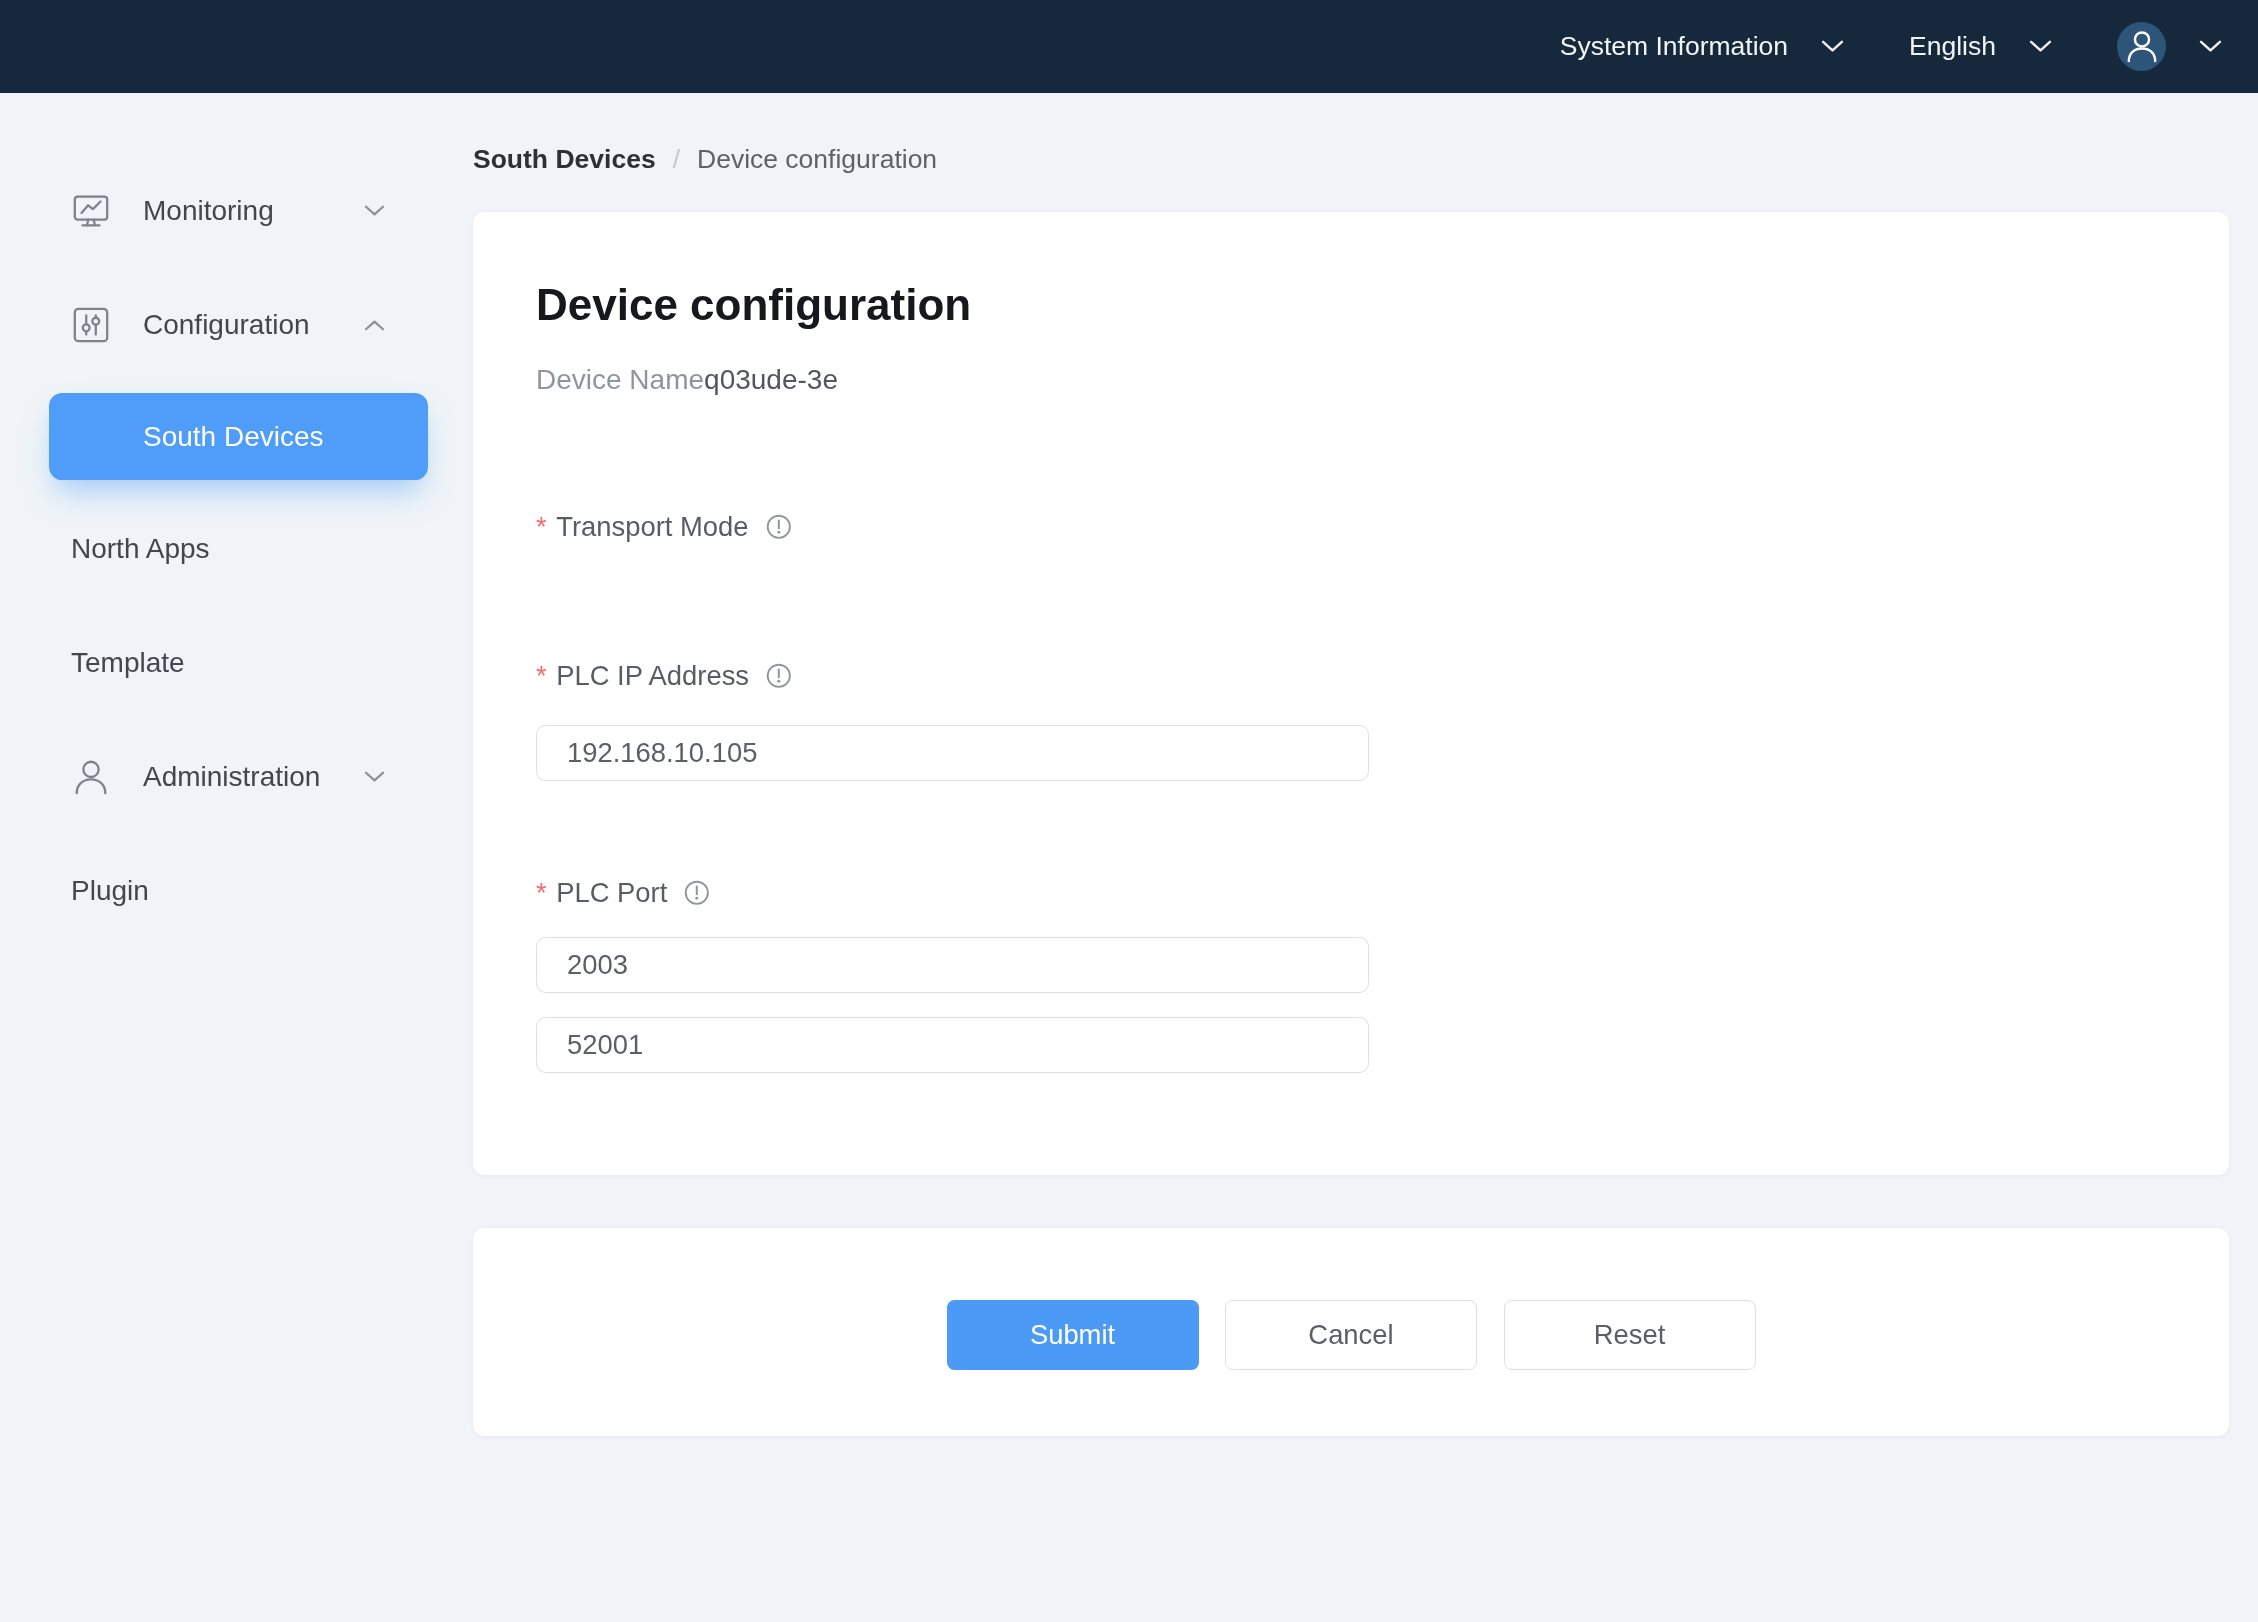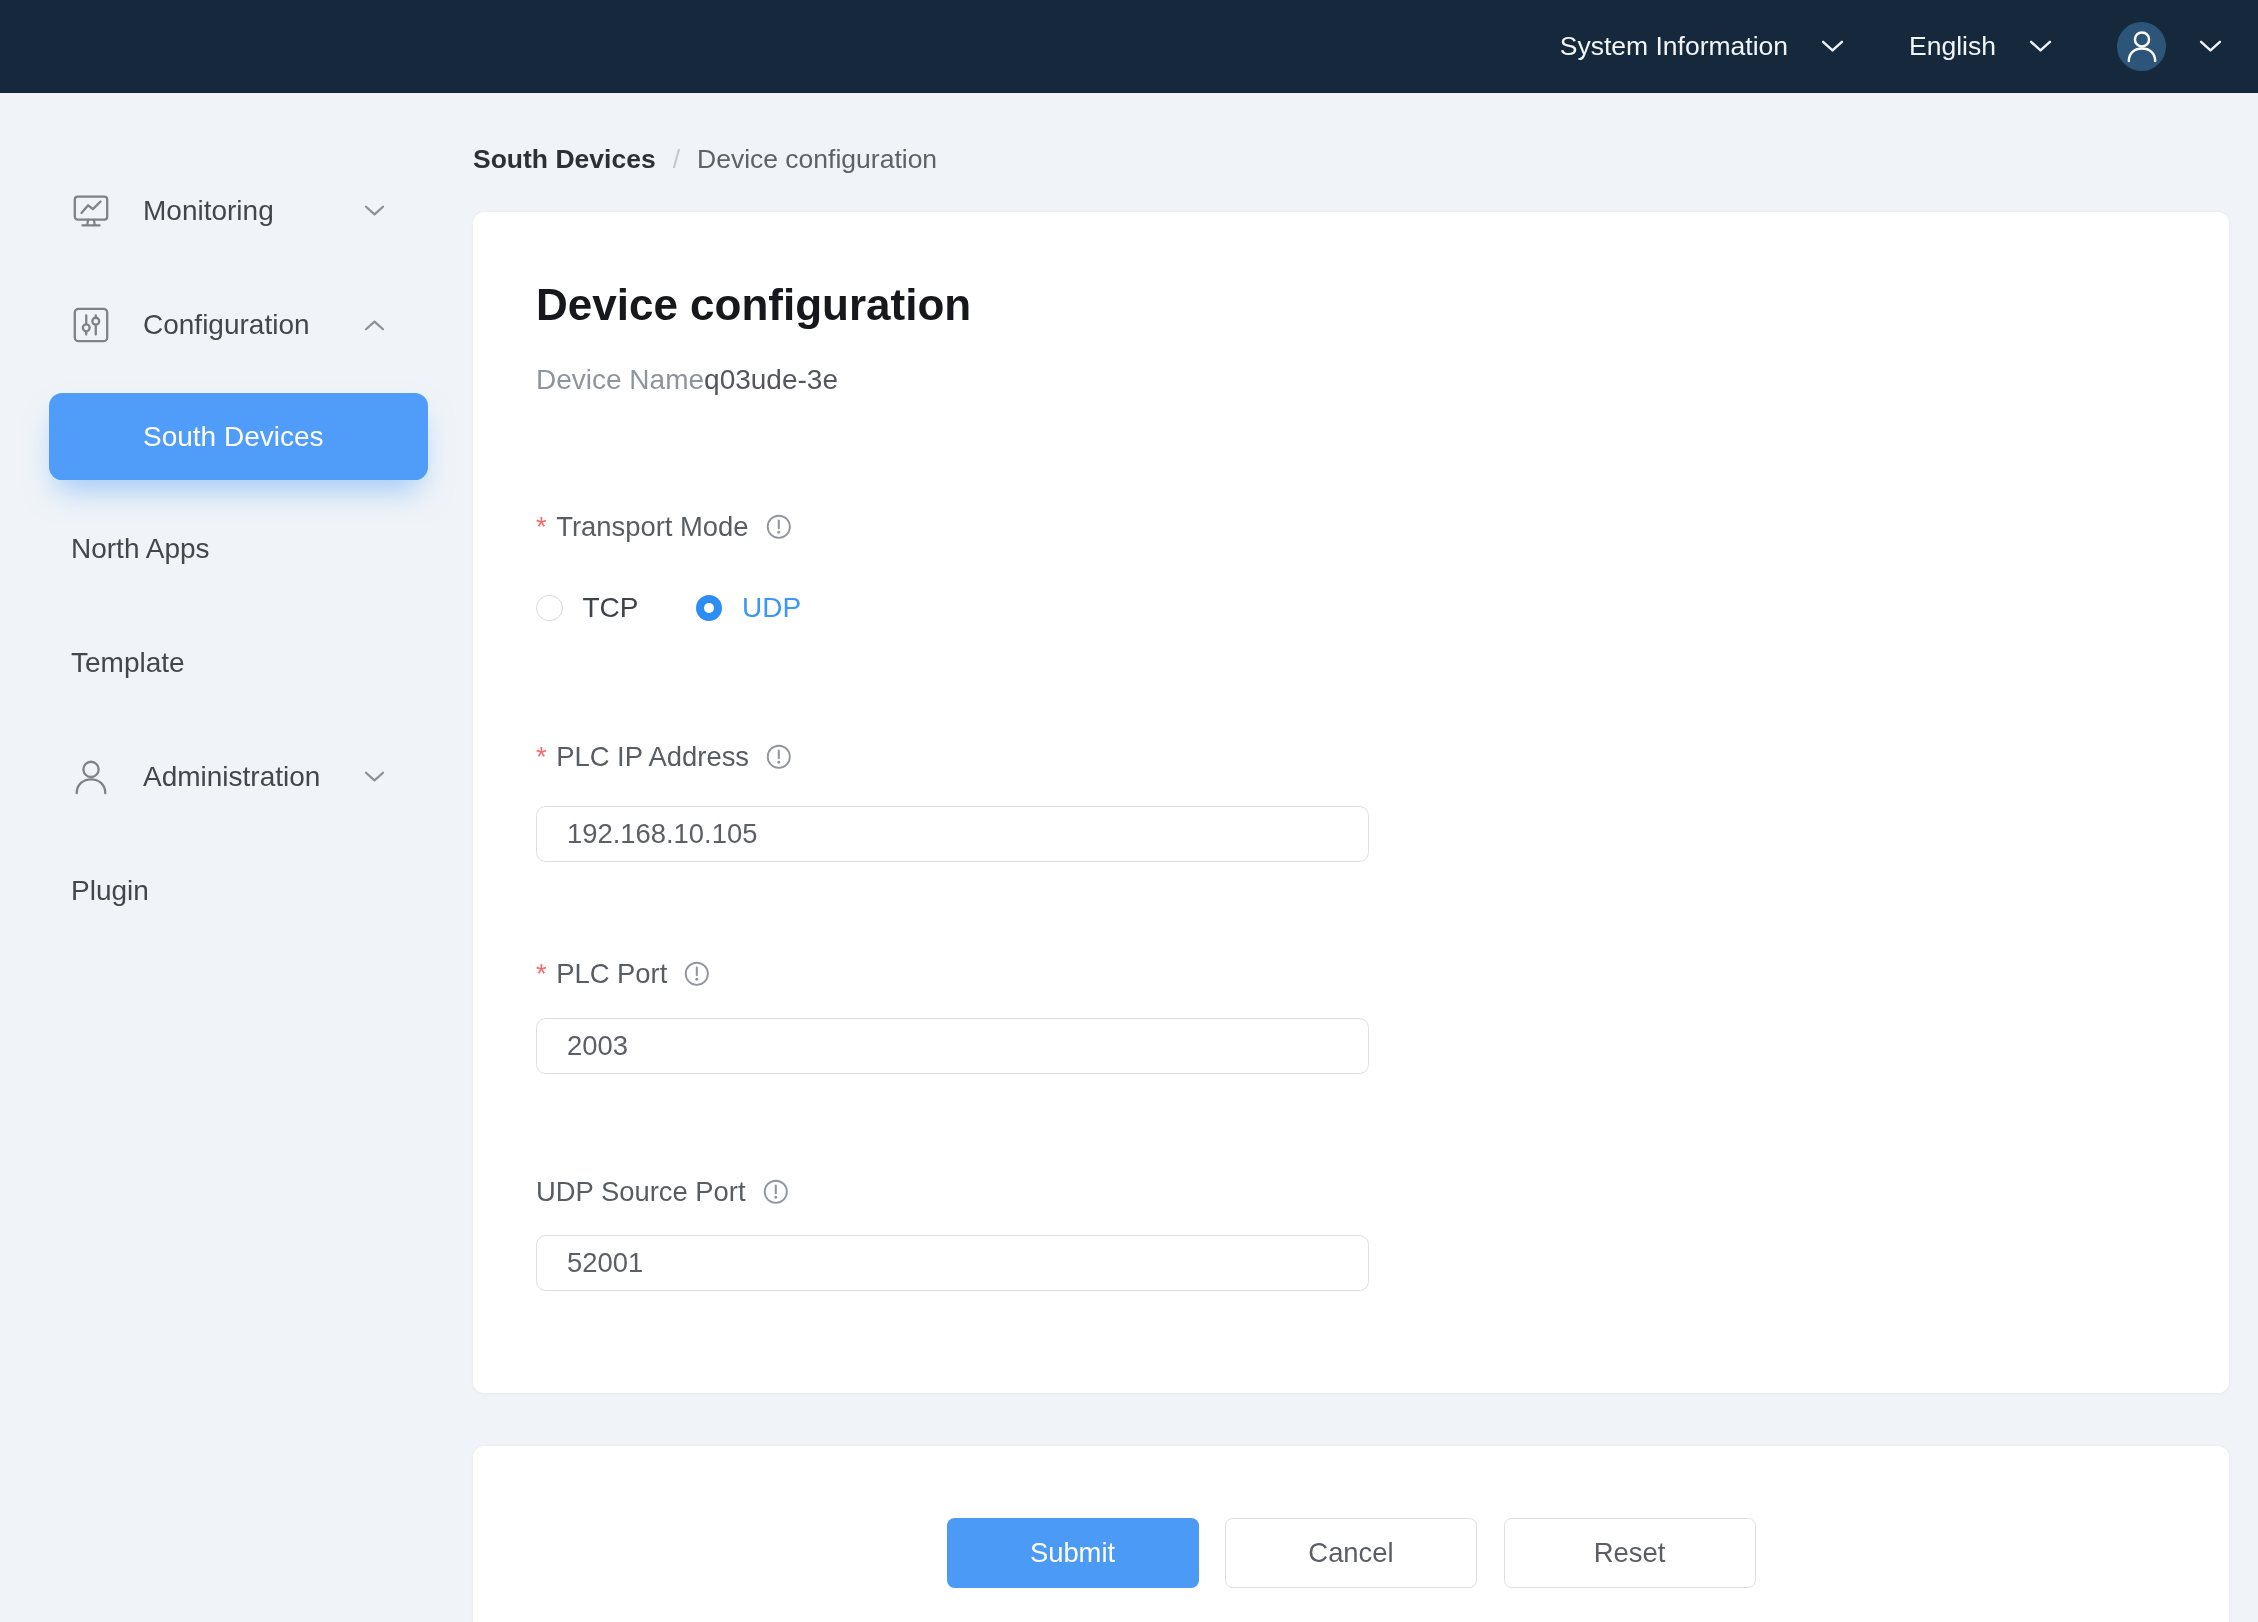--- a/index.html
+++ b/index.html
@@ -204,30 +204,20 @@
         <span class="req">*</span>
         <span>Transport Mode</span>
         <span class="info">
           <svg width="25.6" height="25.6" viewBox="0 0 27 27" fill="none">
             <circle cx="13.5" cy="13.5" r="11.7" stroke="#90969c" stroke-width="2"></circle>
             <path d="M13.5 7 L13.5 15" stroke="#90969c" stroke-width="2.2" stroke-linecap="round"></path>
             <circle cx="13.5" cy="19.3" r="1.5" fill="#90969c"></circle>
           </svg>
         </span>
       </div>
-      <div class="radio-row">
-        <div class="radio-item">
-          <span class="rc off"></span>
-          <span class="r-label">TCP</span>
-        </div>
-        <div class="radio-item selected">
-          <span class="rc on"></span>
-          <span class="r-label">UDP</span>
-        </div>
-      </div>
 
       <div class="f-label m-t117">
         <span class="req">*</span>
         <span>PLC IP Address</span>
         <span class="info">
           <svg width="25.6" height="25.6" viewBox="0 0 27 27" fill="none">
             <circle cx="13.5" cy="13.5" r="11.7" stroke="#90969c" stroke-width="2"></circle>
             <path d="M13.5 7 L13.5 15" stroke="#90969c" stroke-width="2.2" stroke-linecap="round"></path>
             <circle cx="13.5" cy="19.3" r="1.5" fill="#90969c"></circle>
           </svg>
@@ -241,30 +231,20 @@
         <span class="info">
           <svg width="25.6" height="25.6" viewBox="0 0 27 27" fill="none">
             <circle cx="13.5" cy="13.5" r="11.7" stroke="#90969c" stroke-width="2"></circle>
             <path d="M13.5 7 L13.5 15" stroke="#90969c" stroke-width="2.2" stroke-linecap="round"></path>
             <circle cx="13.5" cy="19.3" r="1.5" fill="#90969c"></circle>
           </svg>
         </span>
       </div>
       <input class="f-input tight" type="text" value="2003" style="">
 
-      <div class="f-label m-t105">
-        <span>UDP Source Port</span>
-        <span class="info">
-          <svg width="25.6" height="25.6" viewBox="0 0 27 27" fill="none">
-            <circle cx="13.5" cy="13.5" r="11.7" stroke="#90969c" stroke-width="2"></circle>
-            <path d="M13.5 7 L13.5 15" stroke="#90969c" stroke-width="2.2" stroke-linecap="round"></path>
-            <circle cx="13.5" cy="19.3" r="1.5" fill="#90969c"></circle>
-          </svg>
-        </span>
-      </div>
       <input class="f-input tight" type="text" value="52001" style="">
     </div>
 
     <div class="footer-card">
       <button class="btn btn-primary">Submit</button>
       <button class="btn btn-plain">Cancel</button>
       <button class="btn btn-plain">Reset</button>
     </div>
 
   </div>

